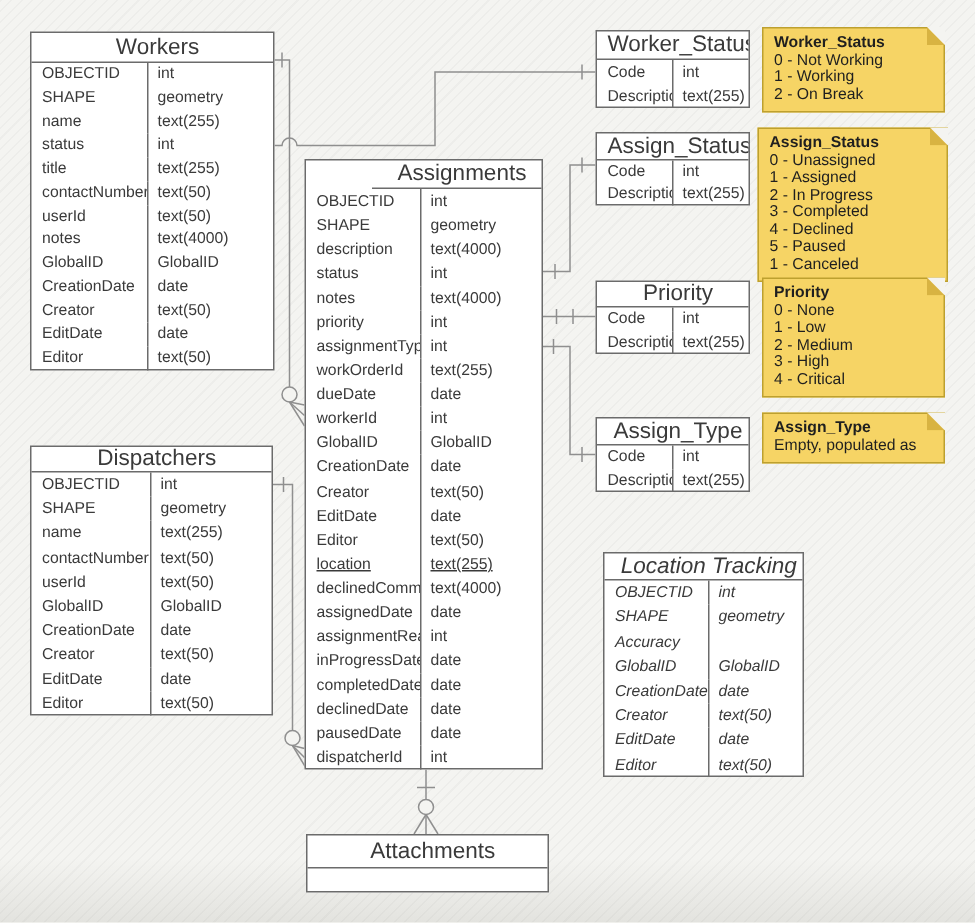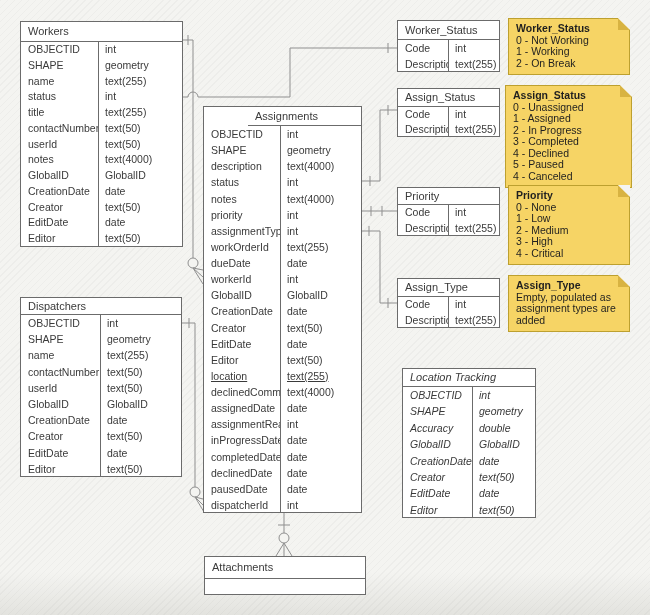--- a/index.html
+++ b/index.html
@@ -16,21 +16,21 @@
   }
   #wires{position:absolute;left:0;top:0;width:650px;height:615px;}
   .wire{stroke:var(--wire,#8f8f8f);fill:none;stroke-width:1;}
   .wire-circle{stroke:var(--wire,#8f8f8f);fill:var(--bg,#f4f4f1);stroke-width:1;}
   .entity{
     position:absolute;background:#fff;border:1px solid var(--tbl,#6b6b6b);
     box-sizing:border-box;color:#3a3a3a;
   }
   .entity-title{
     border-bottom:1px solid var(--tbl,#6b6b6b);
-    padding-left:7px;font-size:11px;white-space:nowrap;overflow:hidden;
+    padding-left:7px;font-size:15px;white-space:nowrap;overflow:hidden;text-align:center;
   }
   .field-row{display:flex;font-size:10.5px;white-space:nowrap;}
   .fname{flex:none;box-sizing:border-box;padding-left:7px;border-right:1px solid var(--tbl,#6b6b6b);overflow:hidden;}
   .fname.nodiv{border-right:none;}
   .ftype{flex:1;padding-left:6px;overflow:hidden;}
   .note{
     position:absolute;box-sizing:border-box;
     background:var(--note-fill,#f6d465);
     border:1px solid var(--note-border,#bda02f);
     color:#1f1f1f;font-size:10.5px;line-height:11.5px;
@@ -324,21 +324,21 @@
       <div class="entity" style="left: 402px; top: 368px; width: 134px; height: 150px; font-style: italic;">
         <div class="entity-title" style="height: 17px; line-height: 17px;">Location Tracking</div>
         <div class="field-row" style="height: 16.375px; line-height: 16.375px;">
           <span class="fname" style="width: 70px;">OBJECTID</span>
           <span class="ftype">int</span>
         </div>
         <div class="field-row" style="height: 16.375px; line-height: 16.375px;">
           <span class="fname" style="width: 70px;">SHAPE</span>
           <span class="ftype">geometry</span>
         </div>
-        <div class="field-row" style="height: 16.375px; line-height: 16.375px;">
+        <div class="field-row" style="height: 16.375px; line-height: 16.375px; flex-direction: column;">
           <span class="fname" style="width: 70px;">Accuracy</span>
           <span class="ftype">double</span>
         </div>
         <div class="field-row" style="height: 16.375px; line-height: 16.375px;">
           <span class="fname" style="width: 70px;">GlobalID</span>
           <span class="ftype">GlobalID</span>
         </div>
         <div class="field-row" style="height: 16.375px; line-height: 16.375px;">
           <span class="fname" style="width: 70px;">CreationDate</span>
           <span class="ftype">date</span>
@@ -376,33 +376,32 @@
       <div class="note" style="left: 505px; top: 85px; width: 127px;">
         <div class="fold-flap"></div>
         <div class="fold-cut"></div>
         <div class="note-title">Assign_Status</div>
         <div class="note-line">0 - Unassigned</div>
         <div class="note-line">1 - Assigned</div>
         <div class="note-line">2 - In Progress</div>
         <div class="note-line">3 - Completed</div>
         <div class="note-line">4 - Declined</div>
         <div class="note-line">5 - Paused</div>
-        <div class="note-line">4 - Canceled</div>
+        <div class="note-line">1 - Canceled</div>
       </div>
       <div class="note" style="left: 508px; top: 185px; width: 122px;">
         <div class="fold-flap"></div>
         <div class="fold-cut"></div>
         <div class="note-title">Priority</div>
         <div class="note-line">0 - None</div>
         <div class="note-line">1 - Low</div>
         <div class="note-line">2 - Medium</div>
         <div class="note-line">3 - High</div>
         <div class="note-line">4 - Critical</div>
       </div>
       <div class="note" style="left: 508px; top: 275px; width: 122px;">
         <div class="fold-flap"></div>
         <div class="fold-cut"></div>
         <div class="note-title">Assign_Type</div>
         <div class="note-line">Empty, populated as</div>
-        <div class="note-line">assignment types are added</div>
       </div>
     </div>
 </div>
 
 </body></html>

